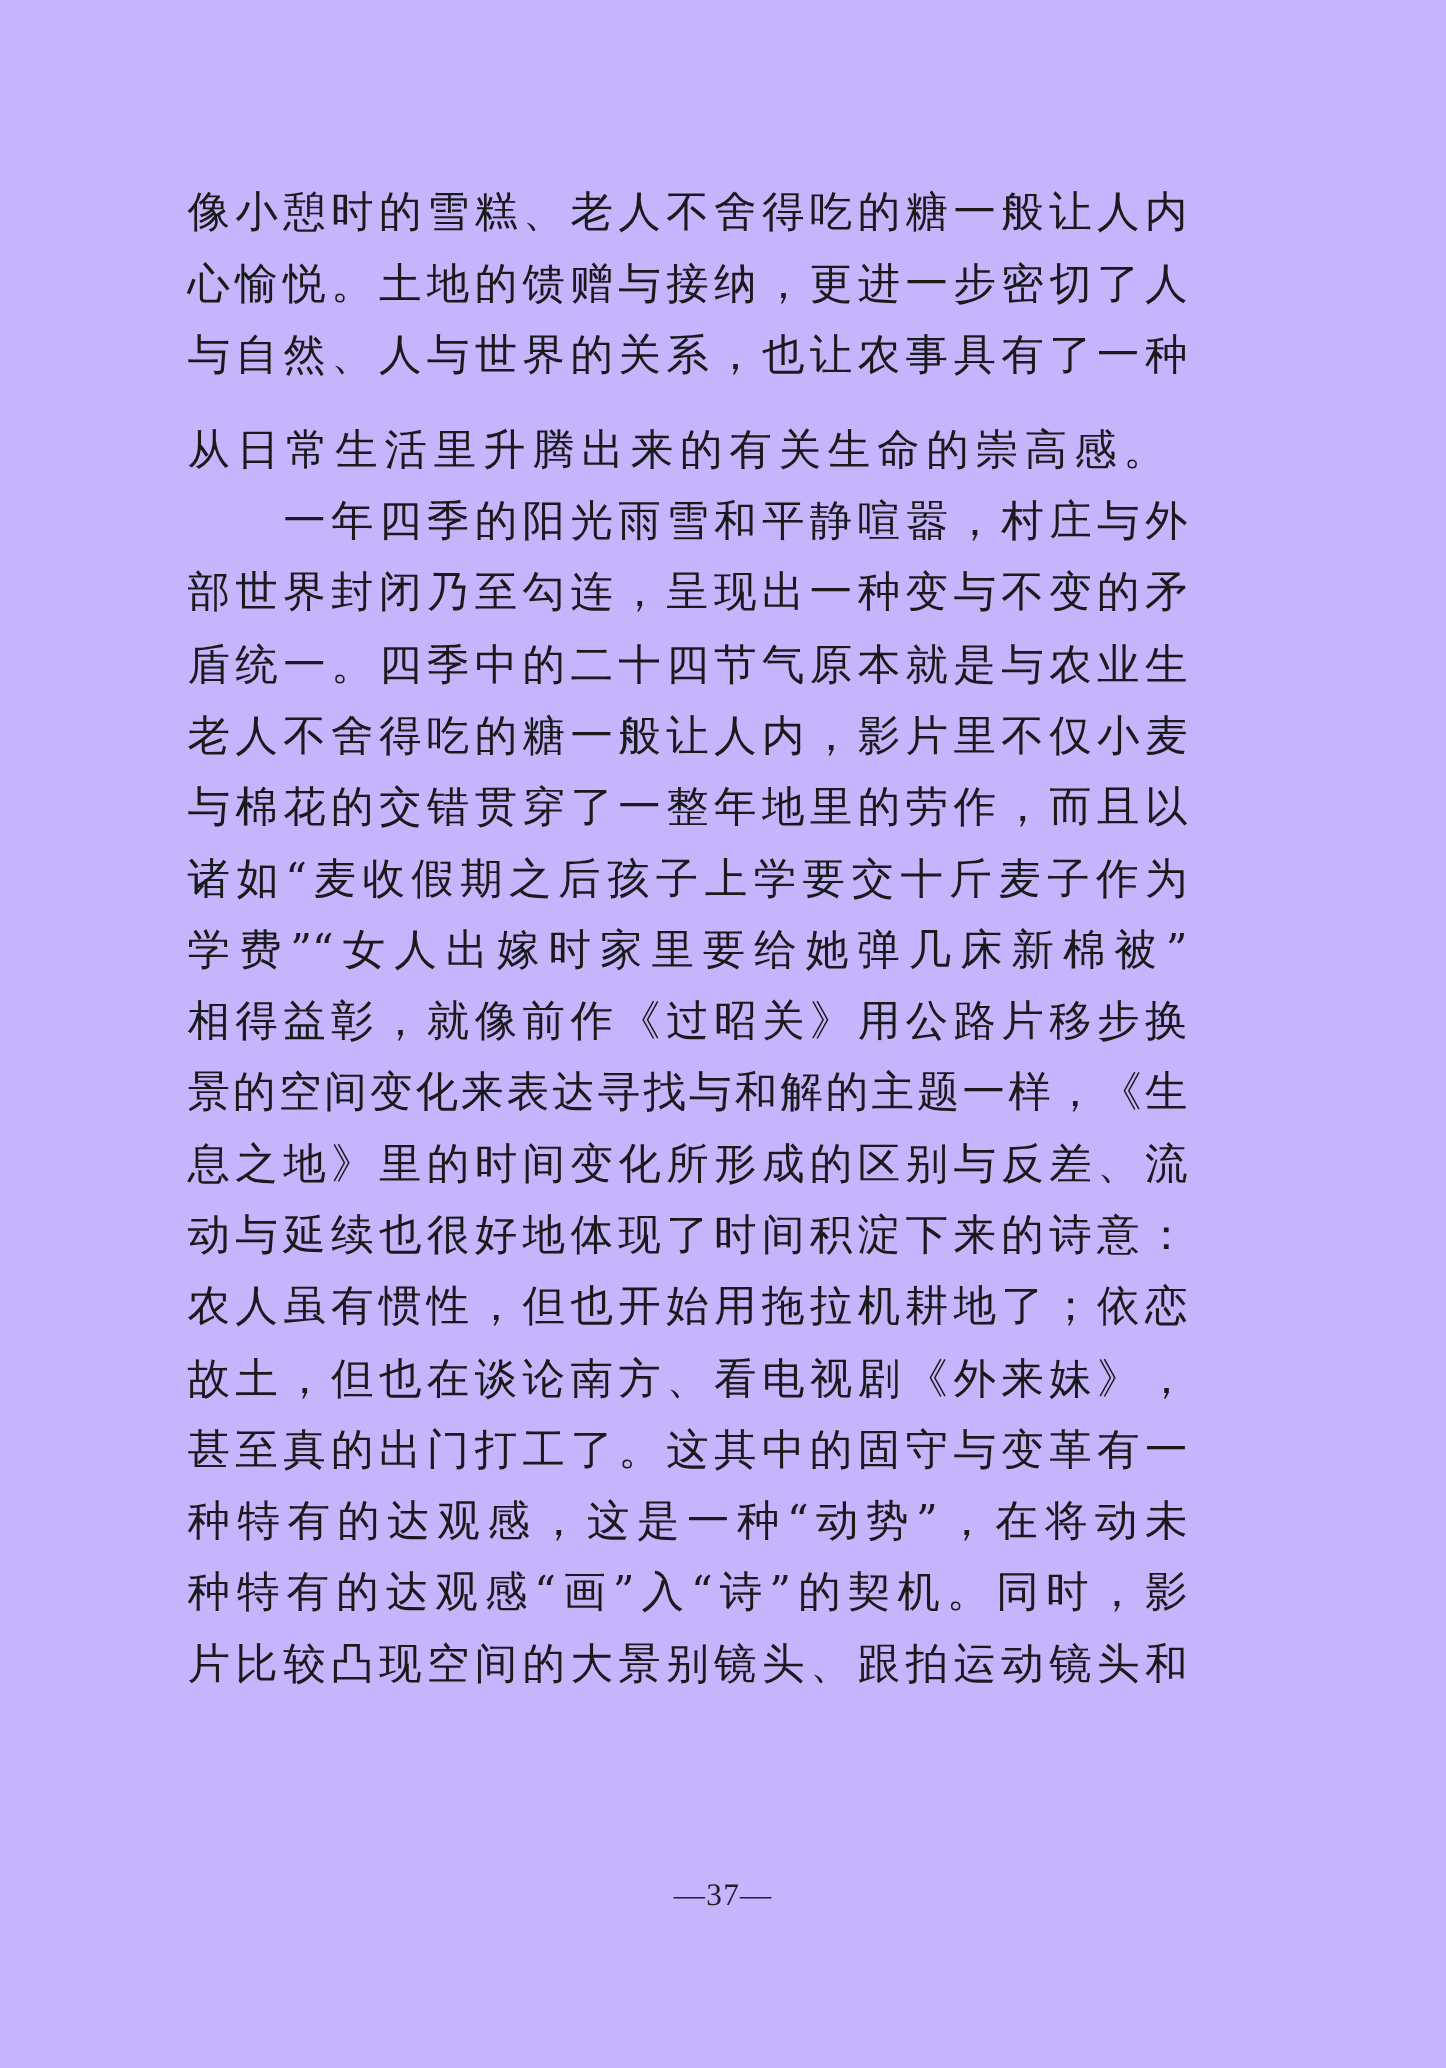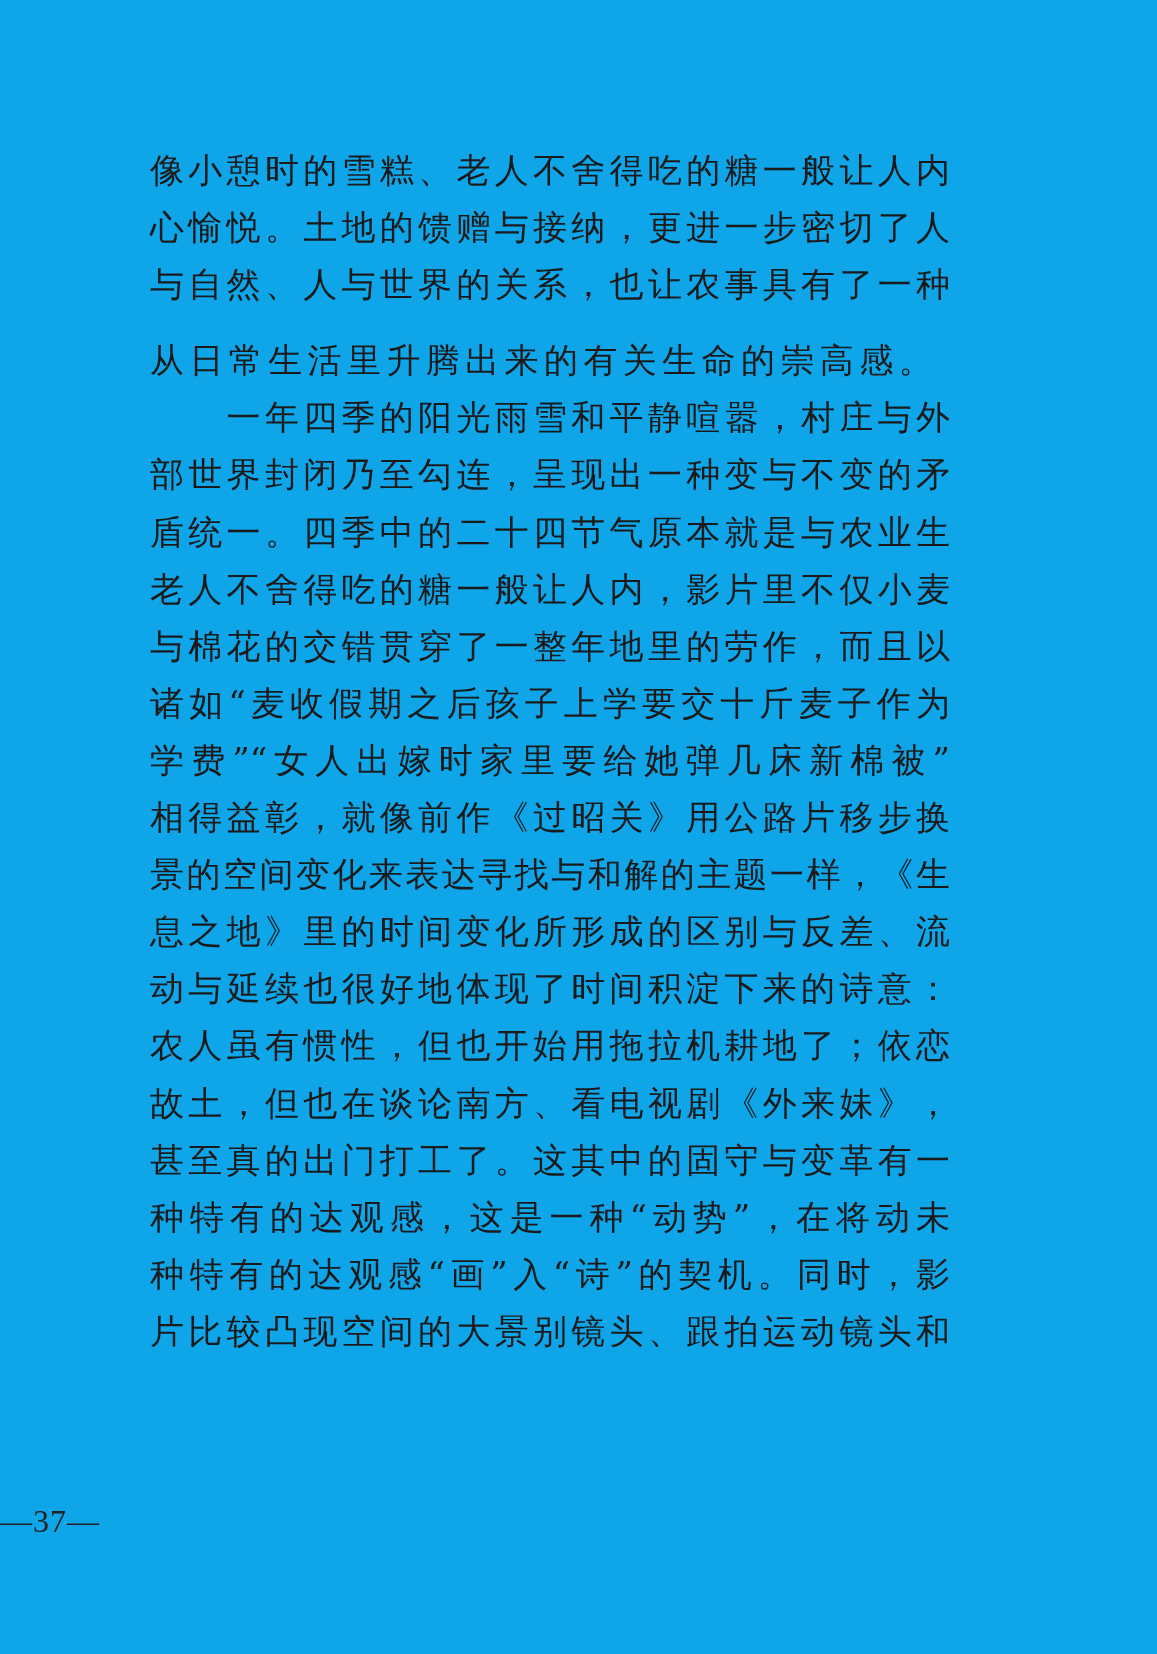--- a/index.html
+++ b/index.html
@@ -13,21 +13,21 @@
       position: relative;
       overflow: hidden;
       font-family: "DejaVu Serif", "Liberation Serif", serif;
       color: #1a1a1a;
     }
     .page {
       position: absolute;
       left: 0; top: 0;
       width: 1157px;
       height: 1654px;
-      background: #0ea5e9;
+      background: #c4b5fd;
     }
     .body-text {
       position: absolute;
       left: 150px;
       top: 142px;
       width: 800px;
     }
     .line {
       height: 57.1px;
       line-height: 57.1px;
@@ -40,23 +40,23 @@
     .line.last {
       text-align-last: left;
       letter-spacing: 5.4px;
       margin-top: 19px;
     }
     .page-number {
       position: absolute;
       left: 0;
       width: 1157px;
       top: 1503px;
-      text-align: left;
+      text-align: center;
       font-family: "Liberation Serif", "DejaVu Serif", serif;
-      font-size: 32px;
+      font-size: 25px;
       color: #222222;
       letter-spacing: 1px;
     }
   </style>
 </head>
 <body>
 
 <div class="page">
   <div class="body-text">
     <div class="line">像小憩时的雪糕、老人不舍得吃的糖一般让人内</div>

